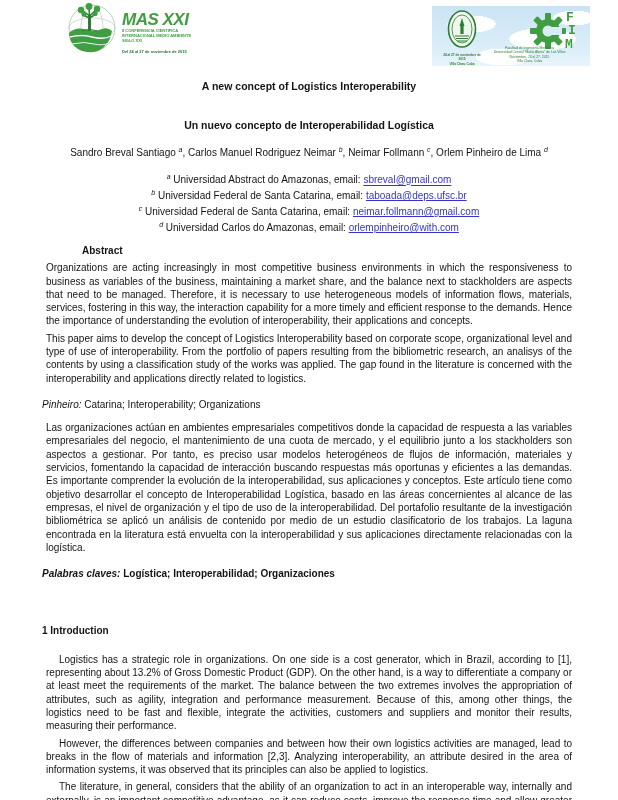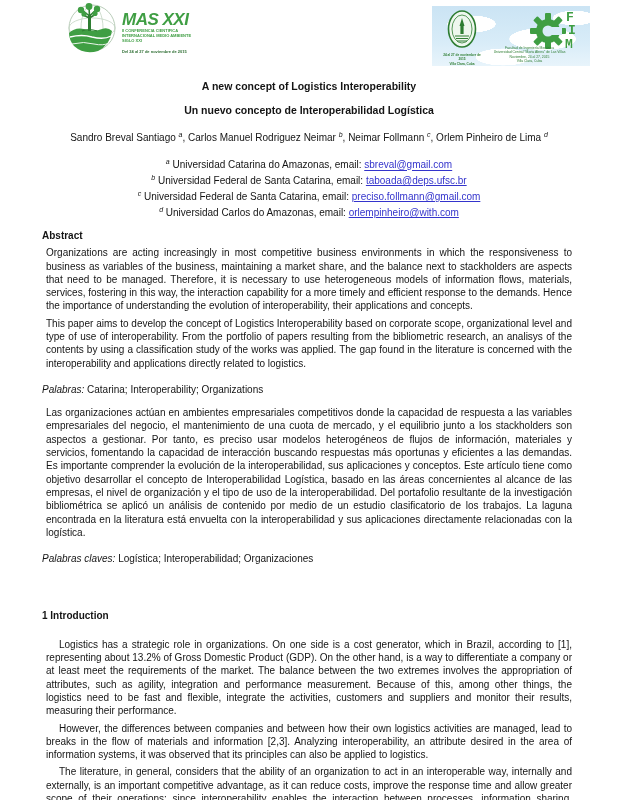--- a/index.html
+++ b/index.html
@@ -29,34 +29,34 @@
   }
   .seal-wrap { position:absolute; left:10px; top:4px; text-align:center; width:40px; }
   .seal-lines { font-size:3.2px; line-height:3.8px; color:#2e7d32; font-weight:bold; margin-top:1px; }
   .gear-wrap { position:absolute; right:6px; top:2px; }
   .fim-caption { position:absolute; right:8px; bottom:3px; width:105px; text-align:center;
                  font-size:3.4px; line-height:4.2px; color:#2e7d32; }
 
   
   .title { text-align:center; font-weight:bold; font-size:10.5px; margin:0; }
   .title-en { margin-top:16px; }
-  .title-es { margin-top:11px; }
+  .title-es { margin-top:26px; }
   .authors { text-align:center; margin-top:10px; }
   .authors sup, .affil sup { font-size:7px; font-style:italic; }
   .affils { text-align:center; margin-top:12px; line-height:12.6px; }
   a.email { color:#3434cc; text-decoration:underline; }
 
   
   .sec-h { font-weight:bold; margin:0; }
-  .abstract-h { margin-top:9px; }
+  .abstract-h { margin-top:9px;margin-left:40px; }
   p.just { margin:4px; text-align:justify; }
   .kw-line { margin-top:13px; }
   .kw-label { font-style:italic; }
   .resumen-h { margin-top:11px; }
-  .palabras-line { margin-top:13px; }
+  .palabras-line { margin-top:13px;font-weight:bold; }
   .intro-h { margin-top:44px; }
   .intro-body { margin-top:15px; }
   .intro-body p { text-indent:13px; }
 </style>
 </head>
 <body>
 
 <div class="page">
 
   <div class="header">
@@ -132,31 +132,31 @@
 
   <div class="content">
 
     <p class="title title-en">A new concept of Logistics Interoperability</p>
     <p class="title title-es">Un nuevo concepto de Interoperabilidad Logística</p>
 
     <div class="authors"><span>Sandro Breval Santiago </span><sup>a</sup><span>, </span><span>Carlos Manuel Rodriguez Neimar </span><sup>b</sup><span>, </span><span>Neimar Follmann </span><sup>c</sup><span>, </span><span>Orlem Pinheiro de Lima </span><sup>d</sup>
     </div>
 
     <div class="affils">
-      <div class="affil"><sup>a</sup><span> Universidad Catarina do Amazonas, email: </span><a class="email" href="#">sbreval@gmail.com</a></div>
+      <div class="affil"><sup>a</sup><span> Universidad Abstract do Amazonas, email: </span><a class="email" href="#">sbreval@gmail.com</a></div>
       <div class="affil"><sup>b</sup><span> Universidad Federal de Santa Catarina, email: </span><a class="email" href="#">taboada@deps.ufsc.br</a></div>
-      <div class="affil"><sup>c</sup><span> Universidad Federal de Santa Catarina, email: </span><a class="email" href="#">preciso.follmann@gmail.com</a></div>
+      <div class="affil"><sup>c</sup><span> Universidad Federal de Santa Catarina, email: </span><a class="email" href="#">neimar.follmann@gmail.com</a></div>
       <div class="affil"><sup>d</sup><span> Universidad Carlos do Amazonas, email: </span><a class="email" href="#">orlempinheiro@with.com</a></div>
     </div>
 
     <p class="sec-h abstract-h">Abstract</p>
     <p class="just">Organizations are acting increasingly in most competitive business environments in which the responsiveness to business as variables of the business, maintaining a market share, and the balance next to stackholders are aspects that need to be managed. Therefore, it is necessary to use heterogeneous models of information flows, materials, services, fostering in this way, the interaction capability for a more timely and efficient response to the demands. Hence the importance of understanding the evolution of interoperability, their applications and concepts.</p>
     <p class="just">This paper aims to develop the concept of Logistics Interoperability based on corporate scope, organizational level and type of use of interoperability. From the portfolio of papers resulting from the bibliometric research, an analisys of the contents by using a classification study of the works was applied. The gap found in the literature is concerned with the interoperability and applications directly related to logistics.</p>
 
-    <p class="kw-line"><span class="kw-label">Palabras:</span><span> Catarina; Interoperability; Organizations</span></p>
+    <p class="kw-line"><span class="kw-label">Pinheiro:</span><span> Catarina; Interoperability; Organizations</span></p>
 
     <p class="just">Las organizaciones actúan en ambientes empresariales competitivos donde la capacidad de respuesta a las variables empresariales del negocio, el mantenimiento de una cuota de mercado, y el equilibrio junto a los stackholders son aspectos a gestionar. Por tanto, es preciso usar modelos heterogéneos de flujos de información, materiales y servicios, fomentando la capacidad de interacción buscando respuestas más oportunas y eficientes a las demandas. Es importante comprender la evolución de la interoperabilidad, sus aplicaciones y conceptos. Este artículo tiene como objetivo desarrollar el concepto de Interoperabilidad Logística, basado en las áreas concernientes al alcance de las empresas, el nivel de organización y el tipo de uso de la interoperabilidad. Del portafolio resultante de la investigación bibliométrica se aplicó un análisis de contenido por medio de un estudio clasificatorio de los trabajos. La laguna encontrada en la literatura está envuelta con la interoperabilidad y sus aplicaciones directamente relacionadas con la logística.</p>
 
     <p class="kw-line palabras-line"><span class="kw-label">Palabras claves:</span><span> Logística; Interoperabilidad; Organizaciones</span></p>
 
     <p class="sec-h intro-h">1 Introduction</p>
     <div class="intro-body">
       <p class="just">Logistics has a strategic role in organizations. On one side is a cost generator, which in Brazil, according to [1], representing about 13.2% of Gross Domestic Product (GDP). On the other hand, is a way to differentiate a company or at least meet the requirements of the market. The balance between the two extremes involves the appropriation of attributes, such as agility, integration and performance measurement. Because of this, among other things, the logistics need to be fast and flexible, integrate the activities, customers and suppliers and monitor their results, measuring their performance.</p>
       <p class="just">However, the differences between companies and between how their own logistics activities are managed, lead to breaks in the flow of materials and information [2,3]. Analyzing interoperability, an attribute desired in the area of information systems, it was observed that its principles can also be applied to logistics.</p>
       <p class="just">The literature, in general, considers that the ability of an organization to act in an interoperable way, internally and externally, is an important competitive advantage, as it can reduce costs, improve the response time and allow greater scope of their operations; since interoperability enables the interaction between processes, information sharing, equipment and systems from different organizations [4,5,6].</p>

